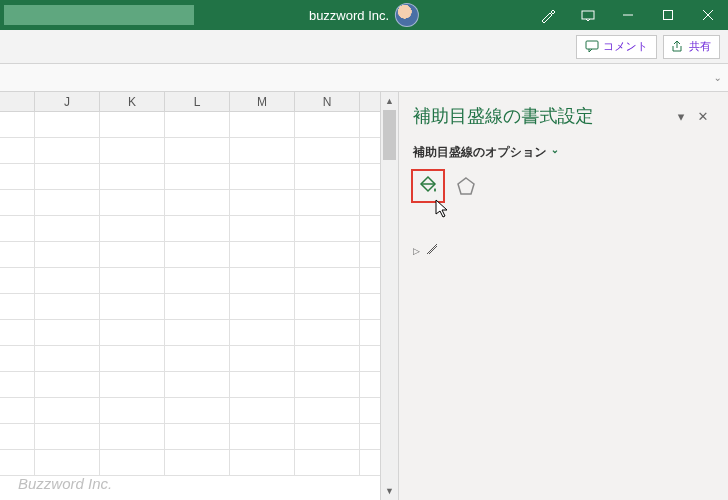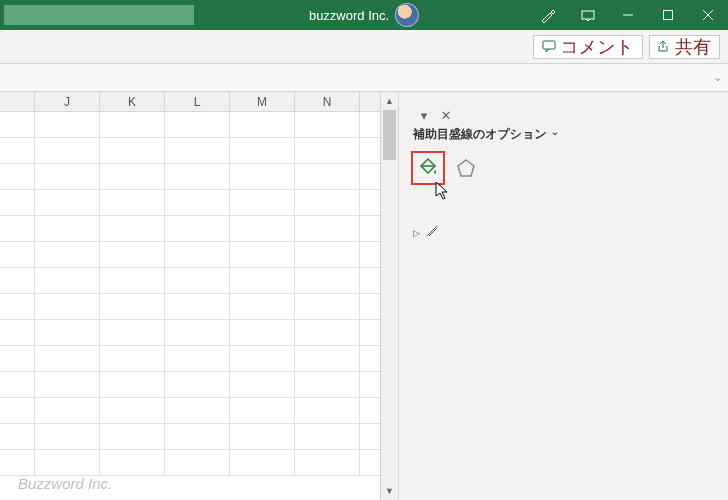--- a/index.html
+++ b/index.html
@@ -53,22 +53,22 @@
       justify-content: flex-end;
       padding-right: 8px;
       gap: 6px;
     }
     .ribbon-btn {
       height: 24px;
       border: 1px solid #c8c8c8;
       background: #fff;
       padding: 0 8px;
       display: flex; align-items: center; gap: 4px;
-      font-size: 18px;
-      color: #7f1d1d;
+      font-size: 11px;
+      color: #6d28d9;
     }
     .ribbon-strip {
       height: 28px;
       background: #f9f9f9;
       border-bottom: 1px solid #d4d4d4;
       display: flex; align-items: center; justify-content: flex-end;
       padding-right: 6px;
       color: #888;
     }
     .content {
@@ -145,20 +145,21 @@
       font-weight: 400;
       flex: 1;
     }
     .pane-close, .pane-drop {
       width: 22px; height: 22px;
       display: flex; align-items: center; justify-content: center;
       color: #666; font-size: 13px;
       cursor: pointer;
     }
     .pane-subtitle {
+      margin-top: 16px;
       font-size: 12px;
       color: #333;
       font-weight: 600;
       display: flex; align-items: flex-start; gap: 4px;
     }
     .pane-subtitle .chev { color: #217346; font-size: 10px; }
     .icon-tabs {
       margin-top: 10px;
       display: flex; gap: 8px;
       align-items: center;
@@ -390,20 +391,21 @@
   <div class="vscroll">
     <div class="arrow">▲</div>
     <div class="track">
       <div class="thumb"></div>
     </div>
     <div class="arrow">▼</div>
   </div>
 
   <div class="pane">
     <div class="pane-title-row">
+      <div class="pane-title">補助目盛線の書式設定</div>
       <div class="pane-drop">▾</div>
       <div class="pane-close">✕</div>
     </div>
     <div class="pane-subtitle">
       <span>補助目盛線のオプション</span>
       <span class="chev">⌄</span>
     </div>
     <div class="icon-tabs">
       <div class="icon-tab selected">
         <svg width="22" height="22" viewBox="0 0 22 22">

